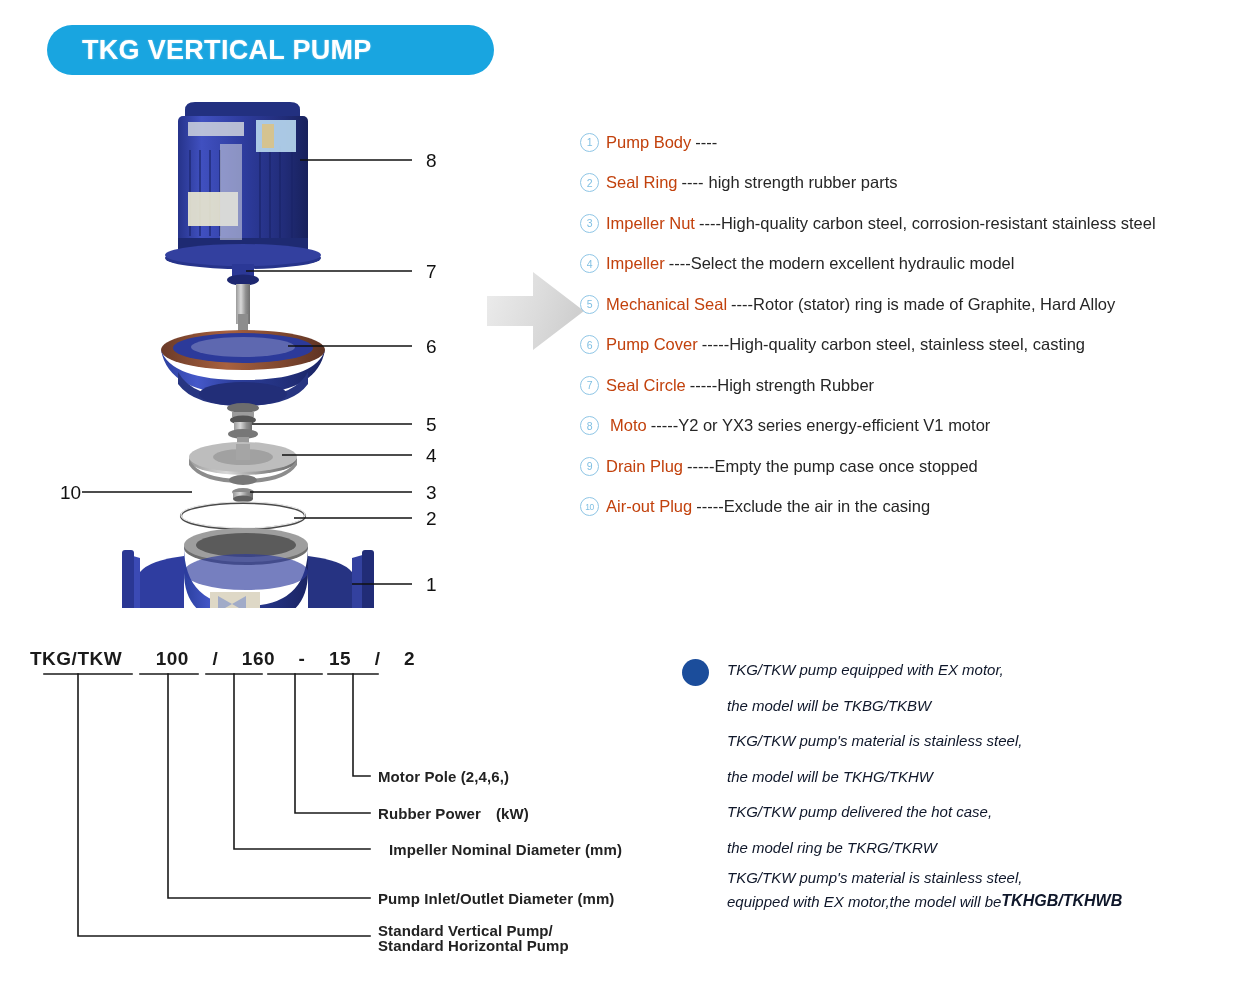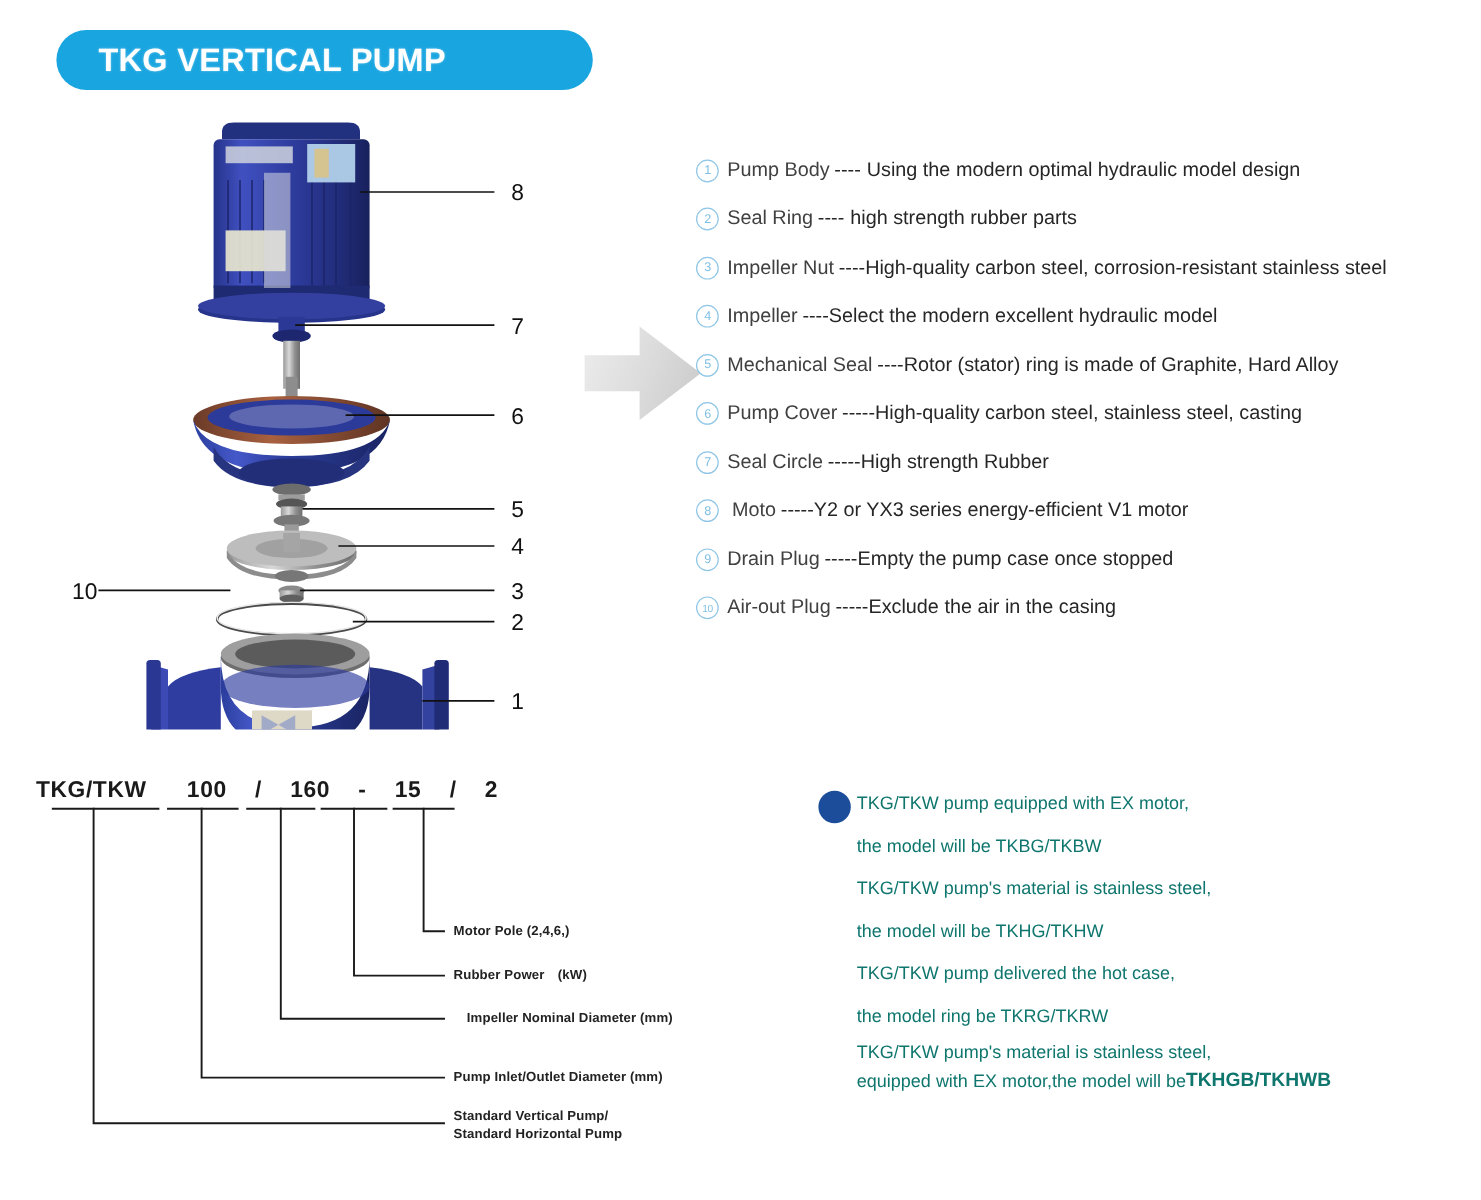--- a/index.html
+++ b/index.html
@@ -39,47 +39,47 @@
     height:40.5px;display:flex;align-items:center;
     font-size:16.5px;white-space:nowrap;
   }
   .legend-num{
     display:inline-flex;align-items:center;justify-content:center;
     width:17px;height:17px;border:1px solid #8fc6e6;border-radius:50%;
     font-size:10.5px;color:#7fbfe2;margin-right:7px;flex:0 0 auto;
     line-height:1;letter-spacing:-.5px;
   }
   .legend-num.wide{font-size:8.5px;}
-  .legend-name{color:#404040;margin-right:4px;}
+  .legend-name{color:#c2410c;margin-right:4px;}
   .legend-desc{color:#262626;}
 
   
   #nomenclature{position:absolute;left:30px;top:636px;width:620px;height:320px;}
   #nom-code{
     position:absolute;left:0;top:0;height:28px;
     font-size:19px;font-weight:bold;letter-spacing:.5px;
     white-space:nowrap;
     margin-top:12px;
   }
   #nom-code span{display:inline-block;}
   #nomenclature svg{position:absolute;left:0;top:0;}
   .nom-label{
-    position:absolute;font-size:11px;font-weight:bold;color:#222;
+    position:absolute;font-size:15px;font-weight:bold;color:#222;
     white-space:nowrap;line-height:15px;letter-spacing:.1px;
   }
 
   
   #notes{position:absolute;left:682px;top:652px;width:520px;}
   #notes-bullet{
     position:absolute;left:0;top:7px;width:27px;height:27px;
     border-radius:50%;background:#1b4d9b;
   }
   .note-line{
-    margin-left:32px;height:35.5px;display:flex;align-items:center;
-    font-size:15px;color:#0f766e;white-space:nowrap;
+    margin-left:45px;height:35.5px;display:flex;align-items:center;
+    font-size:15px;color:#0f172a;white-space:nowrap;font-style:italic;
   }
   .note-line b{font-weight:bold;}
   .note-line.tight{height:24px;}
 </style>
 </head>
 <body>
 
 <div class="page">
 
   <div id="title-banner">
@@ -259,21 +259,20 @@
       </defs>
       <path d="M0 38 L46 38 L46 14 L97 53 L46 92 L46 68 L0 68 Z" fill="url(#arrowg)"></path>
     </svg>
   </div>
 
   <div id="legend">
     <div class="legend-row">
       <span class="legend-num">1</span>
       <span class="legend-name">Pump Body</span>
       <span class="legend-desc">----</span>
-      <span class="legend-desc" style="margin-left:5px">Using the modern optimal hydraulic model design</span>
     </div>
     <div class="legend-row">
       <span class="legend-num">2</span>
       <span class="legend-name">Seal Ring</span>
       <span class="legend-desc">----</span>
       <span class="legend-desc" style="margin-left:5px">high strength rubber parts</span>
     </div>
     <div class="legend-row">
       <span class="legend-num">3</span>
       <span class="legend-name">Impeller Nut</span>

